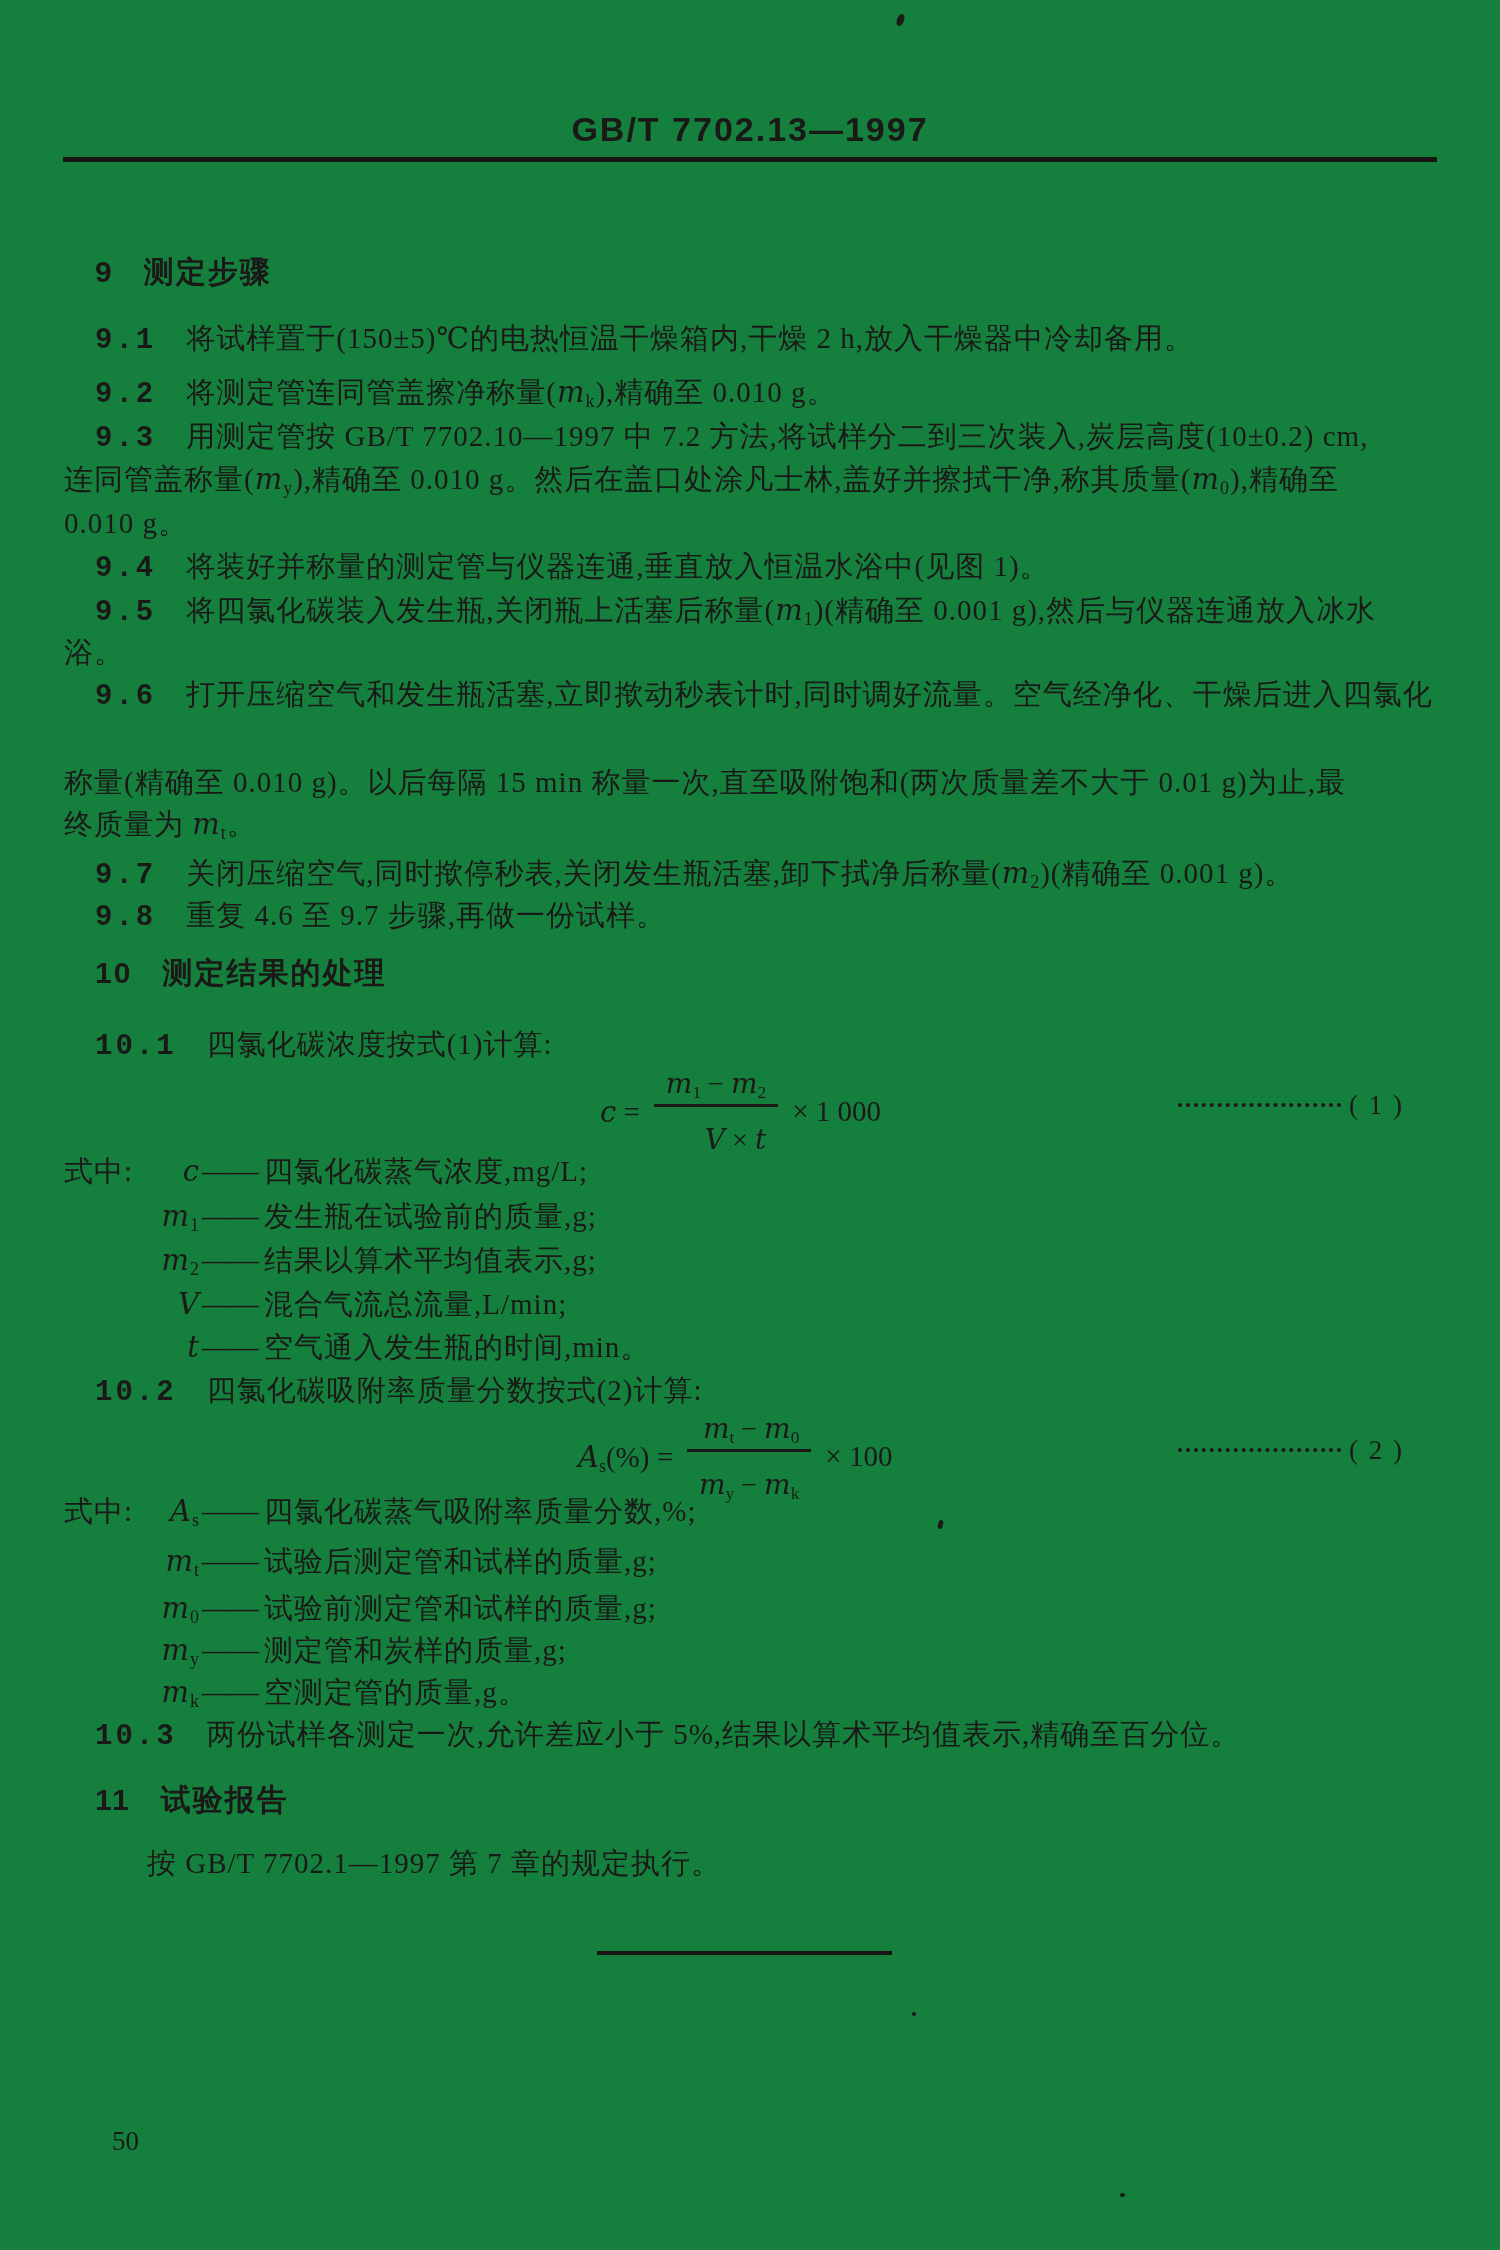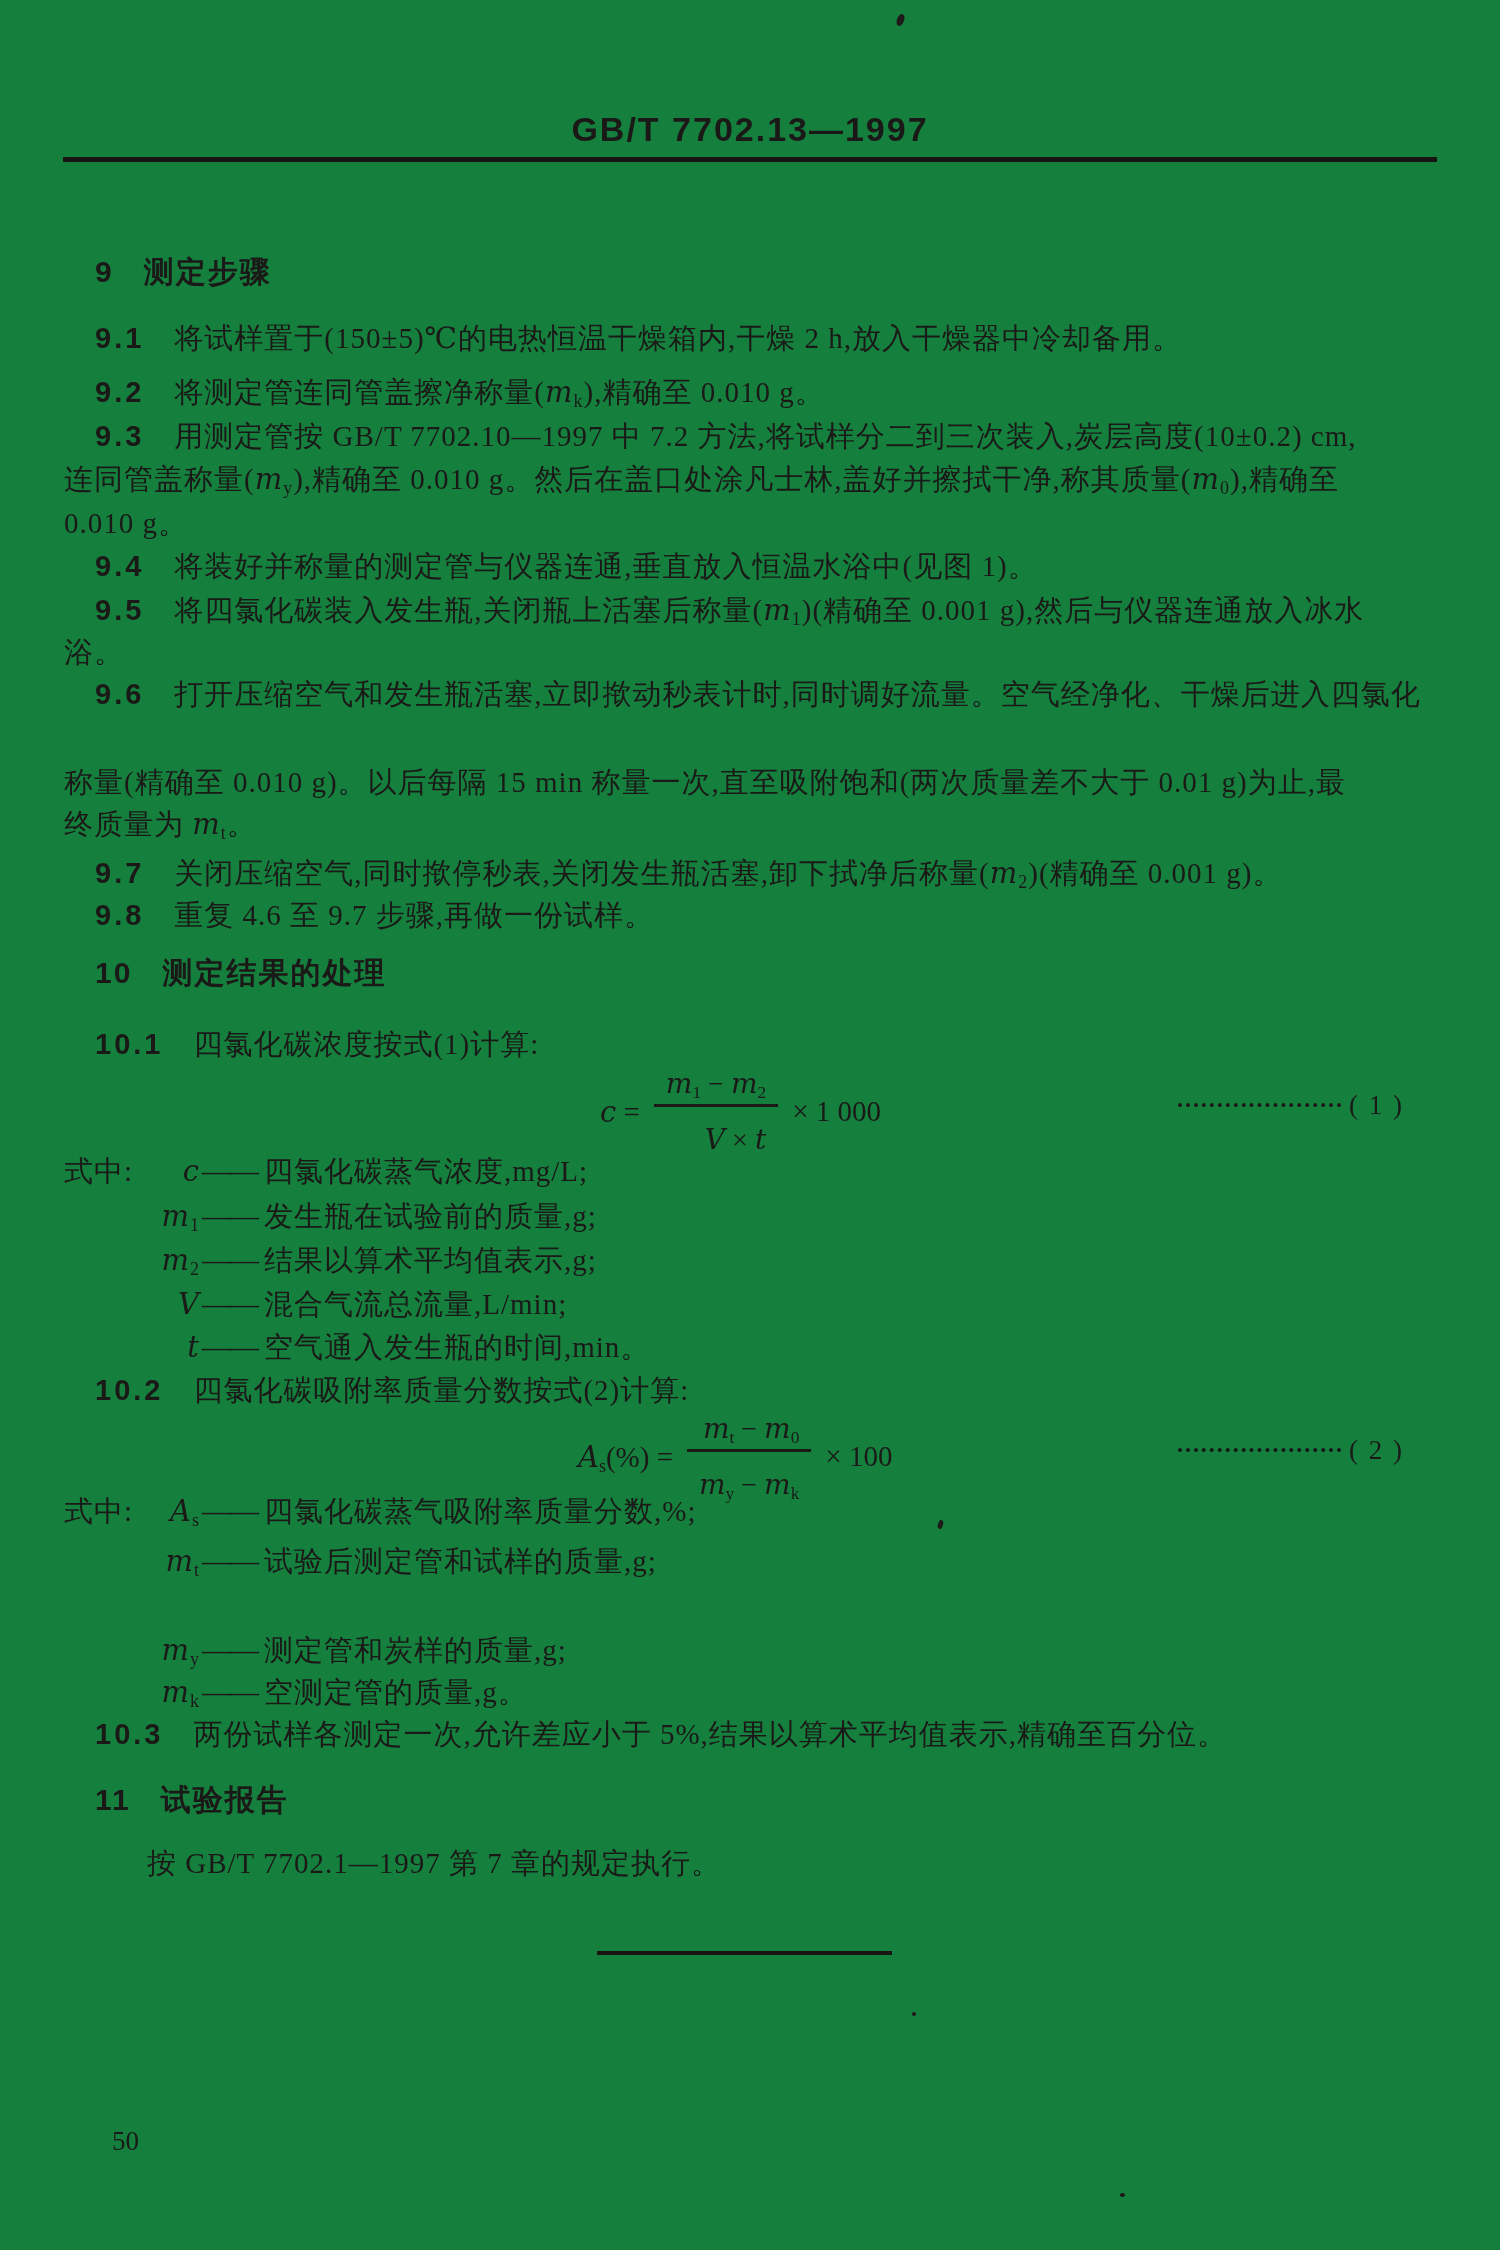--- a/index.html
+++ b/index.html
@@ -1,20 +1,20 @@
 <!DOCTYPE html>
 <html><head>
 <meta charset="utf-8">
 <style>
   *{box-sizing:border-box}
   html,body{margin:0;padding:0;background:#f4f3f0}
   .page{position:relative;width:1500px;height:2250px;margin:0 auto;background:#15803d;
         color:#1a1918;font-family:"Liberation Serif","DejaVu Serif",serif;overflow:hidden}
   .line{position:absolute;font-size:29px;line-height:1.25;white-space:nowrap;letter-spacing:1px}
-  .cnum{font-family:Liberation Sans, sans-serif;font-weight:700;
+  .cnum{font-family:Liberation Mono, monospace;font-weight:700;
         letter-spacing:3px;margin-right:30px}
   .heading{position:absolute;font-family:"Liberation Sans","DejaVu Sans",sans-serif;
         font-weight:700;font-size:30px;white-space:nowrap;letter-spacing:2px}
   .hnum{margin-right:30px}
   sub{font-size:0.62em;vertical-align:baseline;position:relative;top:0.28em;line-height:0}
   i{font-family:"DejaVu Serif",serif;font-style:italic}
   .docnum{position:absolute;top:110px;left:50%;transform:translateX(-50%);
         font-family:"Liberation Sans","DejaVu Sans",sans-serif;font-weight:700;
         font-size:34px;letter-spacing:2px;white-space:nowrap}
   .hrule{position:absolute;top:157px;left:63px;width:1374px;height:5px;background:#161514}
@@ -99,20 +99,21 @@
     </span>
     <span class="frhs">× 100</span>
   </div>
   <div class="eqnum" style="top:1435px;right:96px">
     <span class="dots">•••••••••••••••••••••</span>
     <span class="eq">( 2 )</span>
   </div>
 
   <div class="defrow" style="top:1492px"><span class="dprefix">式中:</span><span class="dsym"><i>A</i><sub>s</sub></span><span class="ddash">——</span><span>四氯化碳蒸气吸附率质量分数,%;</span></div>
   <div class="defrow" style="top:1542px"><span class="dprefix"></span><span class="dsym"><i>m</i><sub>t</sub></span><span class="ddash">——</span><span>试验后测定管和试样的质量,g;</span></div>
+  <div class="defrow" style="top:1589px"><span class="dprefix"></span><span class="dsym"><i>m</i><sub>0</sub></span><span class="ddash">——</span><span>试验前测定管和试样的质量,g;</span></div>
   <div class="defrow" style="top:1631px"><span class="dprefix"></span><span class="dsym"><i>m</i><sub>y</sub></span><span class="ddash">——</span><span>测定管和炭样的质量,g;</span></div>
   <div class="defrow" style="top:1673px"><span class="dprefix"></span><span class="dsym"><i>m</i><sub>k</sub></span><span class="ddash">——</span><span>空测定管的质量,g。</span></div>
 
   <div class="line" style="top:1716px;left:95px"><span class="cnum">10.3</span><span>两份试样各测定一次,允许差应小于 5%,结果以算术平均值表示,精确至百分位。</span></div>
 
   <div class="heading" style="top:1780px;left:95px"><span class="hnum">11</span><span>试验报告</span></div>
 
   <div class="line" style="top:1845px;left:147px">按 GB/T 7702.1—1997 第 7 章的规定执行。</div>
 
   <div class="endrule"></div>

